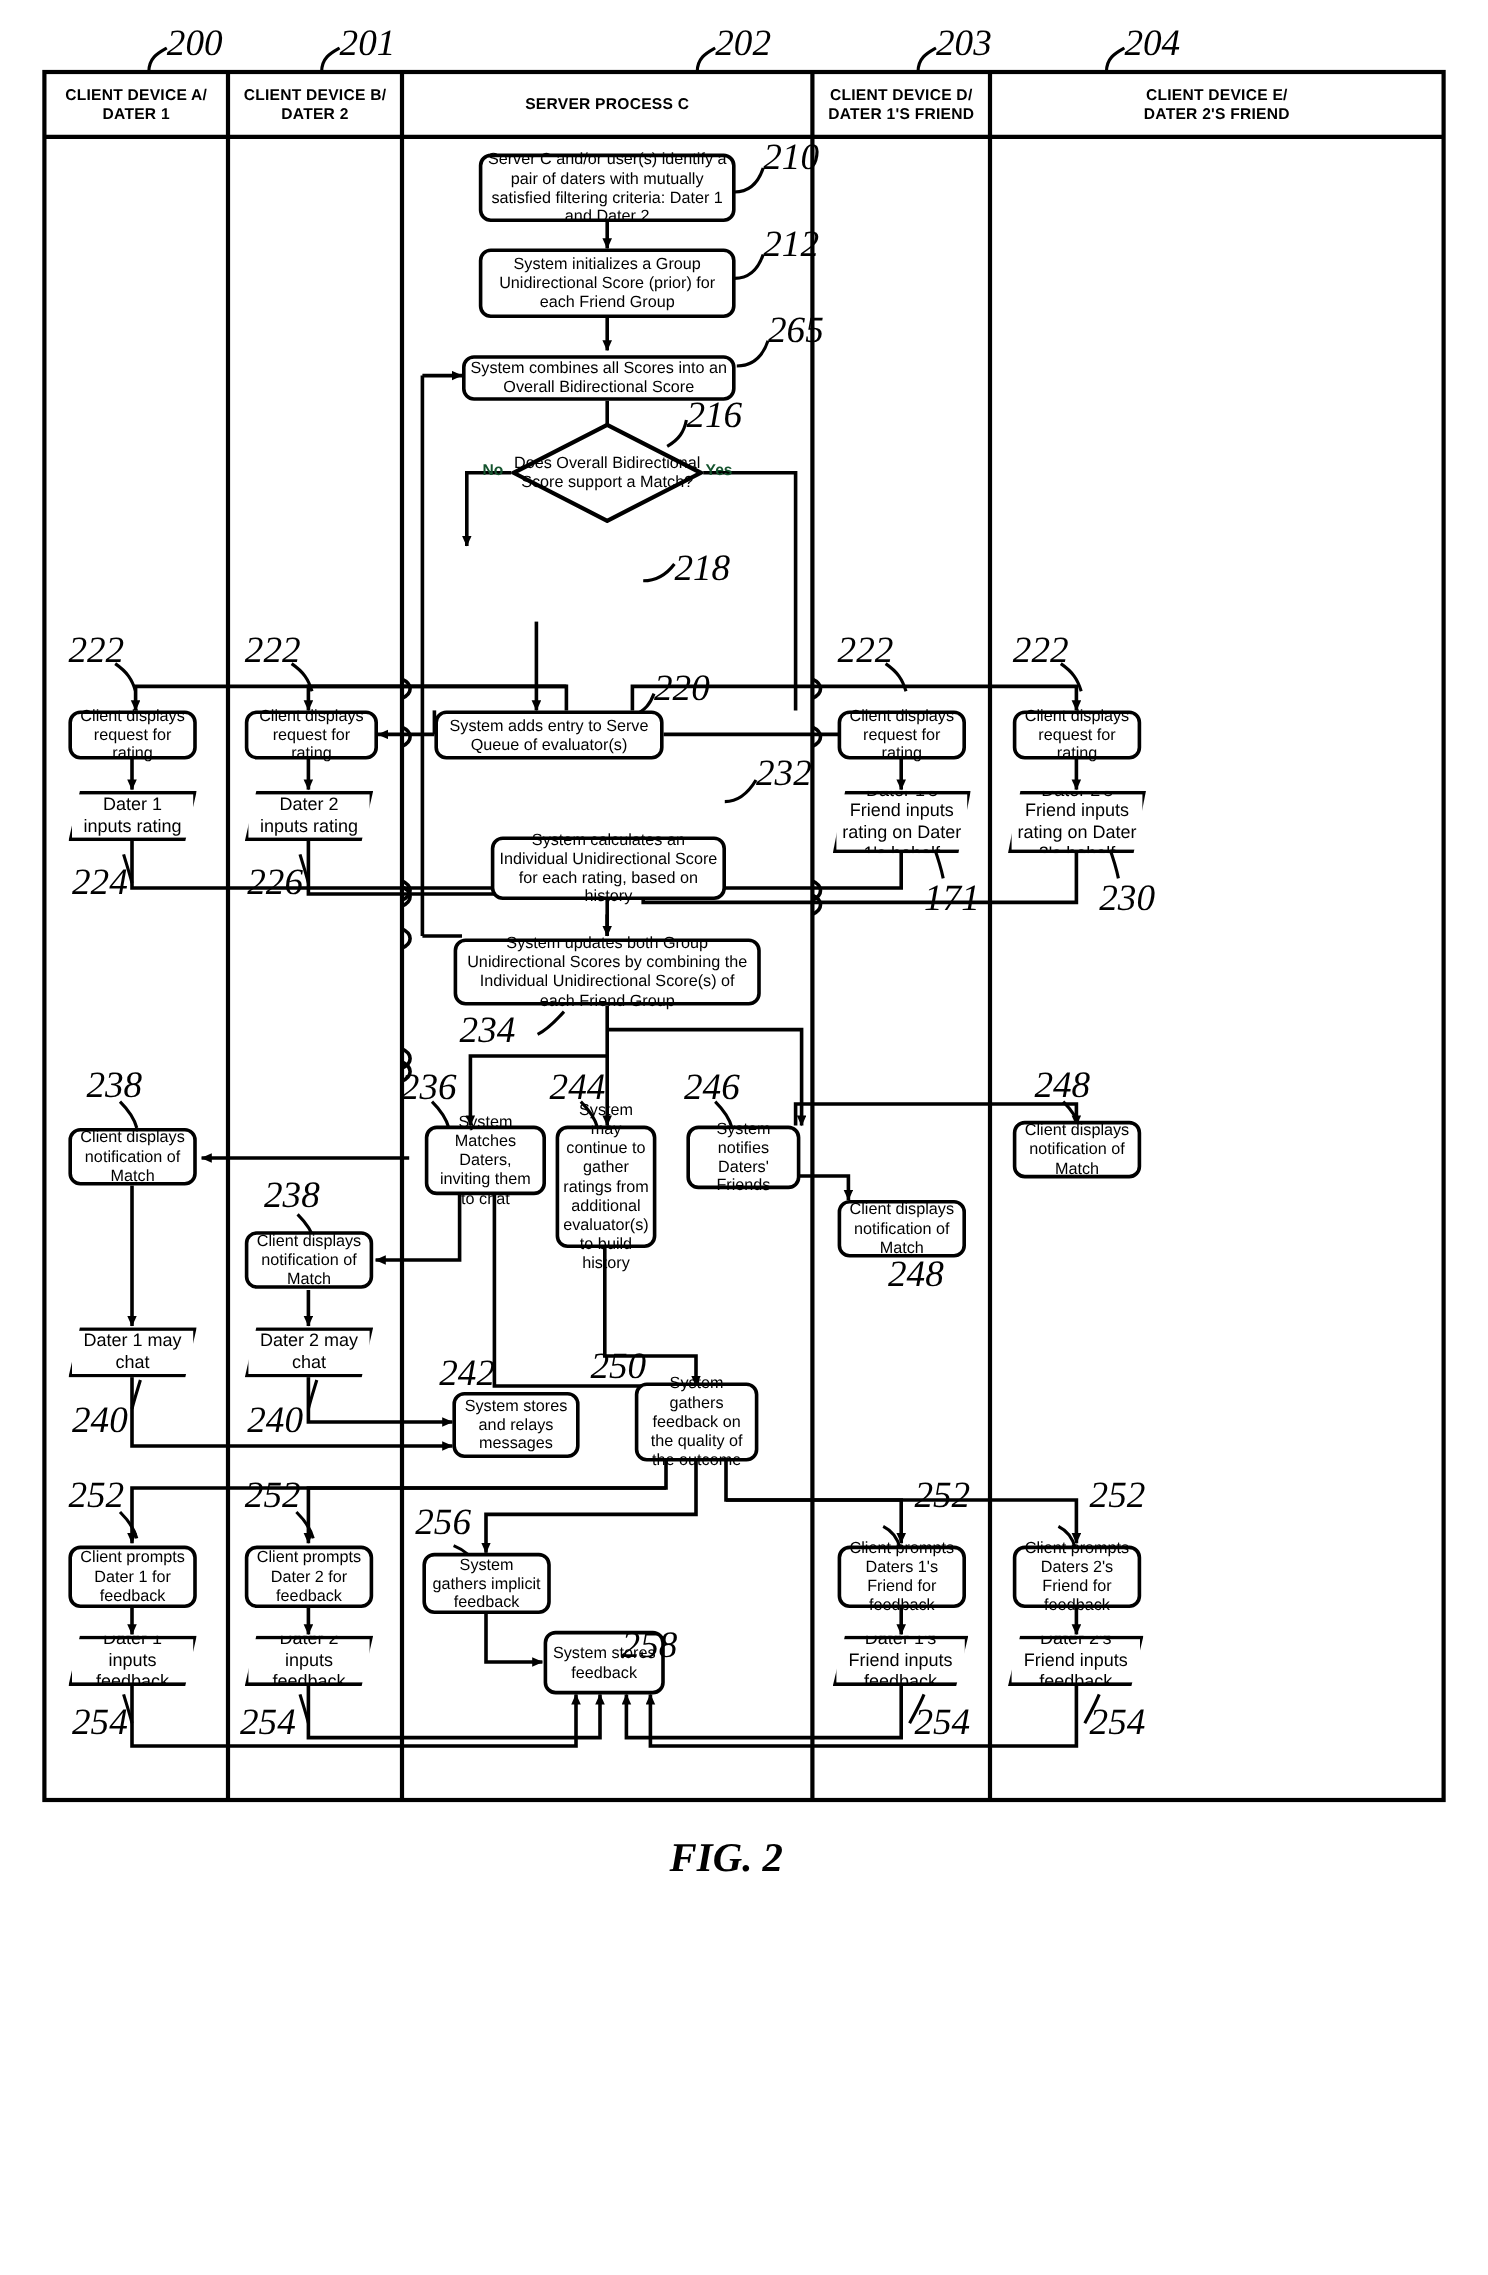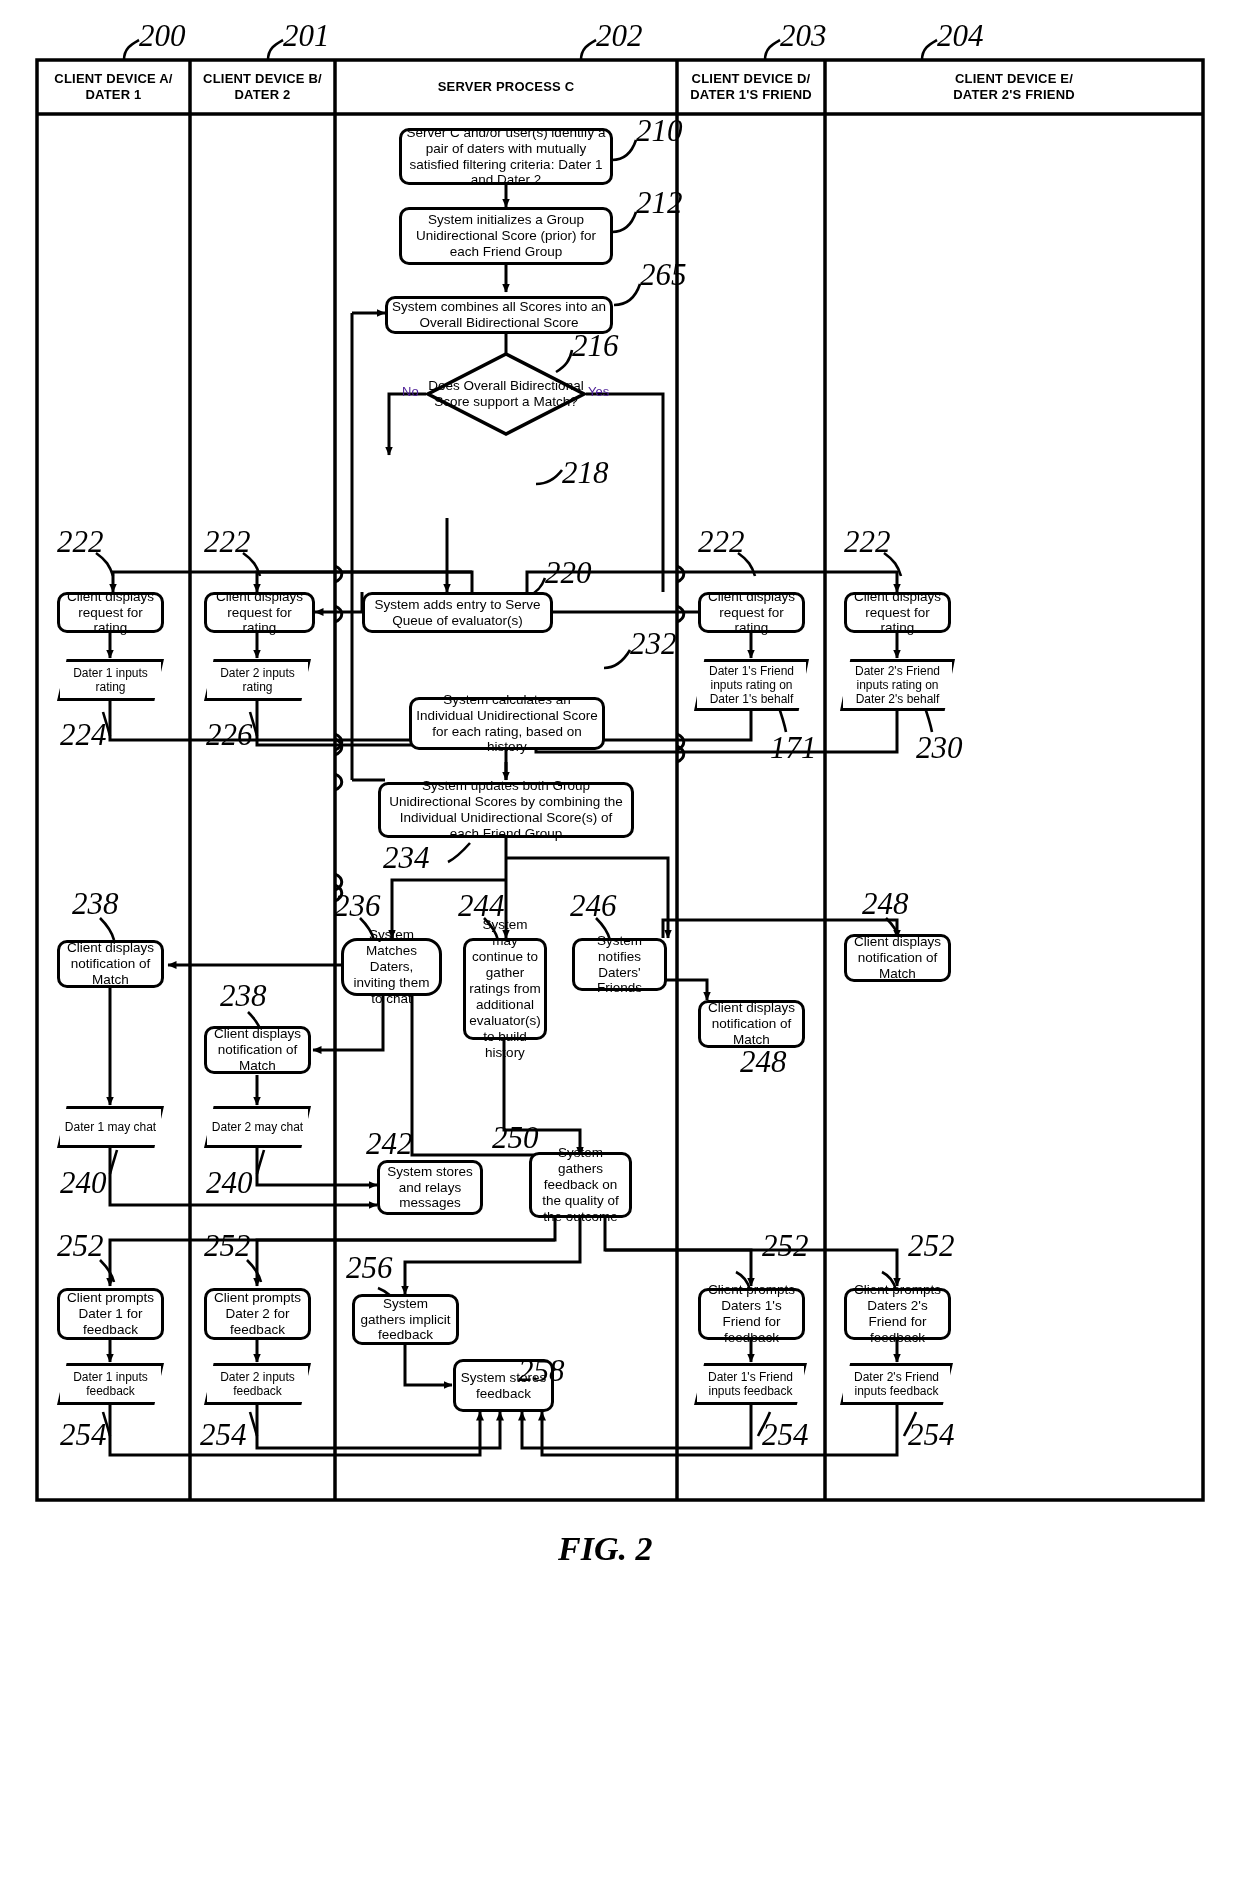--- a/index.html
+++ b/index.html
@@ -1,26 +1,26 @@
 <!DOCTYPE html>
 <html><head>
 <meta charset="utf-8">
 <style>
   html,body{margin:0;padding:0;background:#fff;}
   body{width:1240px;height:1896px;position:relative;font-family:"Liberation Sans",sans-serif;}
   #root{position:absolute;left:0;top:0;width:1240px;height:1896px;}
   svg.layer{position:absolute;left:0;top:0;width:1240px;height:1896px;}
   .node{position:absolute;box-sizing:border-box;display:flex;align-items:center;justify-content:center;text-align:center;color:#000;background:#fff;}
   .proc{border:3px solid #000;border-radius:10px;font-size:13.5px;line-height:1.18;padding:3px 4px;align-items:center;}
-  .io{border:3px solid #000;font-size:12px;line-height:1.18;padding:3px 4px;
+  .io{border:3px solid #000;font-size:15px;line-height:1.18;padding:3px 4px;
       -webkit-clip-path:polygon(9% 0,100% 0,91% 100%,0 100%);clip-path:polygon(9% 0,100% 0,91% 100%,0 100%);}
   .colhdr{position:absolute;display:flex;align-items:center;justify-content:center;text-align:center;
           font-weight:bold;font-size:13px;line-height:1.25;letter-spacing:.2px;}
   .ref{position:absolute;font-family:"Liberation Serif",serif;font-style:italic;font-size:31px;color:#000;white-space:nowrap;}
-  .lbl{position:absolute;font-size:13px;font-weight:normal;color:#4c1d95;}
+  .lbl{position:absolute;font-size:13px;font-weight:bold;color:#14532d;}
   .figcap{position:absolute;font-family:"Liberation Serif",serif;font-style:italic;font-weight:bold;font-size:34px;color:#000;}
   .dia{position:absolute;}
   .dia .dtxt{position:absolute;left:0;top:0;width:100%;height:100%;display:flex;align-items:center;justify-content:center;
        text-align:center;font-size:13.5px;line-height:1.15;}
 </style>
 </head>
 <body>
 
 <div id="root">
 
@@ -291,21 +291,21 @@
   <div class="node proc" style="left:409px;top:662px;width:196px;height:53px;margin-top:35px;">
     <span>System calculates an Individual Unidirectional Score for each rating, based on history</span>
     </div>
   <div class="ref" style="left:630px;top:626px;">232</div>
 
   <div class="node proc" style="left:378px;top:782px;width:256px;height:56px;">
     <span>System updates both Group Unidirectional Scores by combining the Individual Unidirectional Score(s) of each Friend Group</span>
     </div>
   <div class="ref" style="left:383px;top:840px;">234</div>
 
-  <div class="node proc" style="left:341px;top:938px;width:101px;height:58px;border-radius:16px;">
+  <div class="node proc" style="left:354px;top:938px;width:101px;height:58px;">
     <span>System Matches Daters, inviting them to chat</span>
     </div>
   <div class="ref" style="left:334px;top:888px;">236</div>
 
   <div class="node proc" style="left:463px;top:938px;width:84px;height:102px;">
     <span>System may continue to gather ratings from additional evaluator(s) to build history</span>
     </div>
   <div class="ref" style="left:458px;top:888px;">244</div>
 
   <div class="node proc" style="left:572px;top:938px;width:95px;height:53px;">

